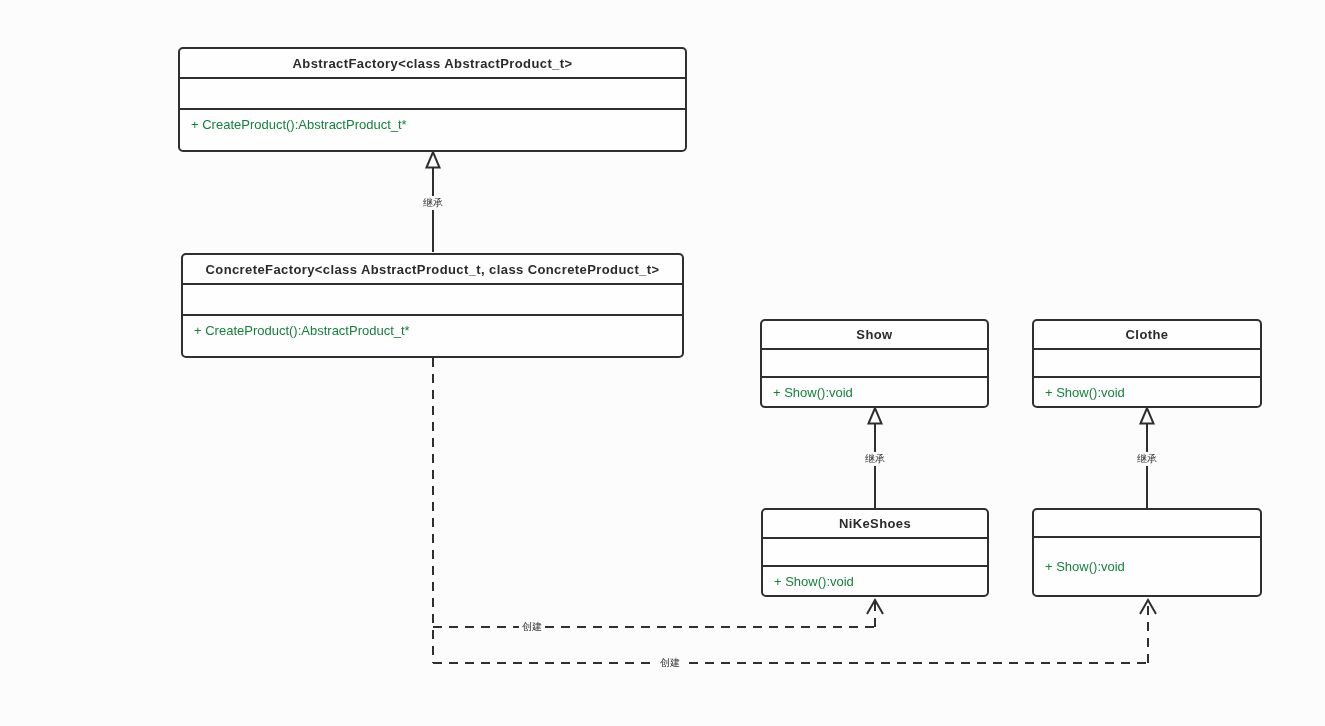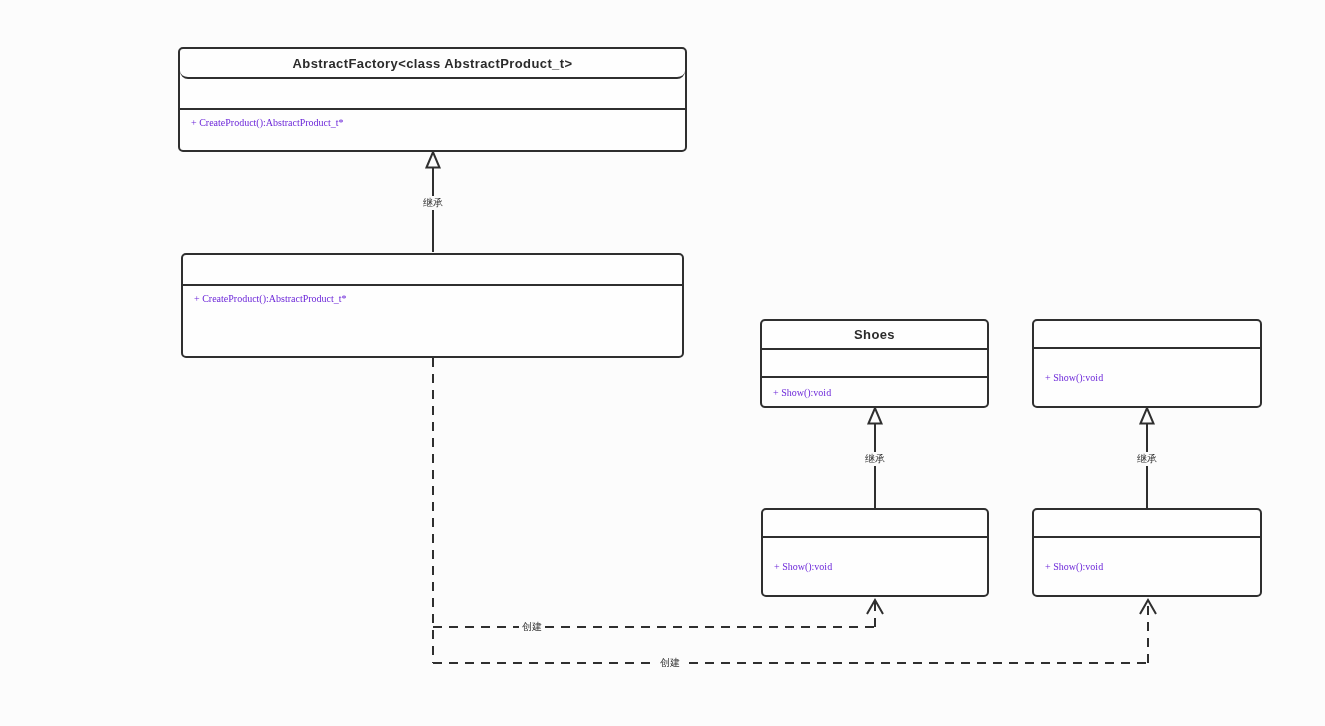--- a/index.html
+++ b/index.html
@@ -43,27 +43,26 @@
     letter-spacing: 0.4px;
     white-space: nowrap;
   }
   .uml-attrs {
     box-sizing: border-box;
     border-bottom: 2px solid #2f2f2f;
   }
   .uml-methods {
     box-sizing: border-box;
     flex: 1;
-    font-size: 10px;
-    color: #6d28d9;
+    font-size: 13px;
+    color: #15803d;
     padding-left: 11px;
     display: flex;
     align-items: center;
     white-space: nowrap;
-    font-family: Liberation Serif, serif;
   }
   .uml-methods.tall {
     align-items: flex-start;
     padding-top: 7px;
   }
   .edge-label {
     position: absolute;
     transform: translate(-50%, -50%);
     background: #fcfcfc;
     color: #333333;
@@ -94,42 +93,45 @@
     <line x1="433" y1="627" x2="875" y2="627" stroke="#2f2f2f" stroke-width="2" stroke-dasharray="9 7"></line>
     <line x1="875" y1="627" x2="875" y2="602" stroke="#2f2f2f" stroke-width="2" stroke-dasharray="9 7"></line>
     <path d="M 867 614 L 875 600 L 883 614" fill="none" stroke="#2f2f2f" stroke-width="2"></path>
 
     <line x1="433" y1="663" x2="1148" y2="663" stroke="#2f2f2f" stroke-width="2" stroke-dasharray="9 7"></line>
     <line x1="1148" y1="663" x2="1148" y2="602" stroke="#2f2f2f" stroke-width="2" stroke-dasharray="9 7"></line>
     <path d="M 1140 614 L 1148 600 L 1156 614" fill="none" stroke="#2f2f2f" stroke-width="2"></path>
   </svg>
 
   <div class="uml-class" style="left:178px; top:47px; width:509px; height:105px;">
-    <div class="uml-title" style="height:30px;border-radius:8px;">AbstractFactory&lt;class AbstractProduct_t&gt;</div>
+    <div class="uml-title" style="height:30px;">AbstractFactory&lt;class AbstractProduct_t&gt;</div>
     <div class="uml-attrs" style="height:31px;"></div>
     <div class="uml-methods tall">+ CreateProduct():AbstractProduct_t*</div>
   </div>
 
   <div class="uml-class" style="left:181px; top:253px; width:503px; height:105px;">
+    <div class="uml-title" style="height:30px;">ConcreteFactory&lt;class AbstractProduct_t, class ConcreteProduct_t&gt;</div>
     <div class="uml-attrs" style="height:31px;"></div>
     <div class="uml-methods tall">+ CreateProduct():AbstractProduct_t*</div>
   </div>
 
   <div class="uml-class" style="left:760px; top:319px; width:229px; height:89px;">
-    <div class="uml-title" style="height:29px;">Shoes</div>
+    <div class="uml-title" style="height:29px;">Show</div>
     <div class="uml-attrs" style="height:28px;"></div>
     <div class="uml-methods">+ Show():void</div>
   </div>
 
   <div class="uml-class" style="left:1032px; top:319px; width:230px; height:89px;">
+    <div class="uml-title" style="height:29px;">Clothe</div>
     <div class="uml-attrs" style="height:28px;"></div>
     <div class="uml-methods">+ Show():void</div>
   </div>
 
   <div class="uml-class" style="left:761px; top:508px; width:228px; height:89px;">
+    <div class="uml-title" style="height:29px;">NiKeShoes</div>
     <div class="uml-attrs" style="height:28px;"></div>
     <div class="uml-methods">+ Show():void</div>
   </div>
 
   <div class="uml-class" style="left:1032px; top:508px; width:230px; height:89px;">
     <div class="uml-attrs" style="height:28px;"></div>
     <div class="uml-methods">+ Show():void</div>
   </div>
 
   <div class="edge-label" style="left:433px; top:203px;">继承</div>

